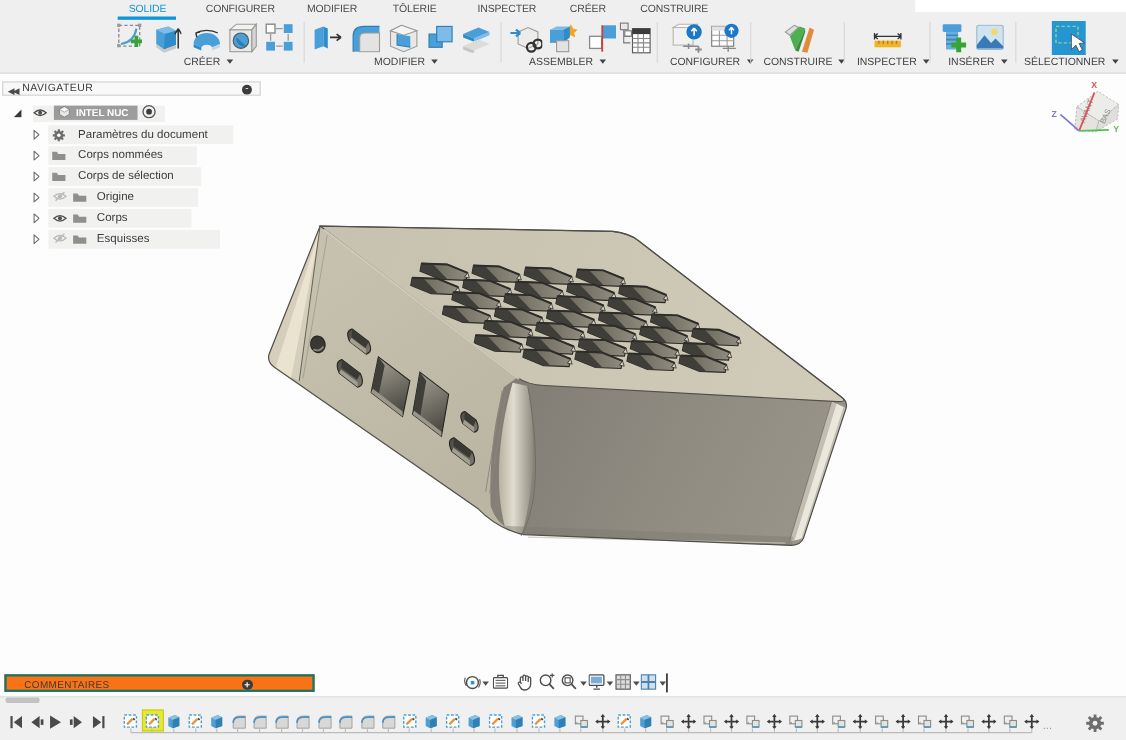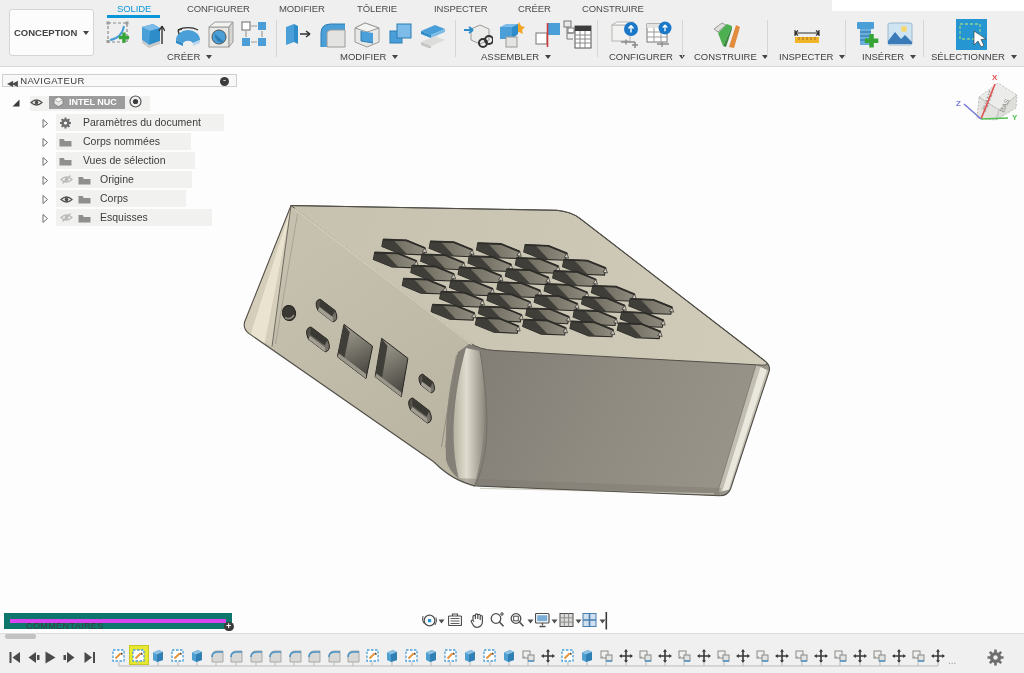--- a/index.html
+++ b/index.html
@@ -1,34 +1,33 @@
 <!DOCTYPE html>
 <html><head><meta charset="utf-8"><style>
 *{margin:0;padding:0;box-sizing:border-box}
 body{width:1024px;height:673px;font-family:"Liberation Sans",sans-serif;background:#fff;overflow:hidden;position:relative}
 .abs{position:absolute}
 #hdr{position:absolute;left:0;top:0;width:1024px;height:67px;background:#efefef;border-bottom:1px solid #d8d8d8}
 .tab{position:absolute;top:3px;font-size:9.5px;font-weight:400;color:#4b4b4b;letter-spacing:-0.1px}
 .glabel{position:absolute;top:50.5px;font-size:9.5px;color:#3f3f3f;white-space:nowrap}
 .car{display:inline-block;width:0;height:0;border-left:3.5px solid transparent;border-right:3.5px solid transparent;border-top:4.5px solid #444;margin-left:3px;vertical-align:middle}
 .sep{position:absolute;top:20px;height:37px;width:1px;background:#d6d6d6}
-.nrow{position:absolute;left:12px;height:17px;font-size:10.5px;color:#3c3c3c;white-space:nowrap}
+.nrow{position:absolute;left:0;height:17px;font-size:10.5px;color:#3c3c3c;white-space:nowrap}
 .band{position:absolute;top:0;height:17px;background:#f1f1f0}
 </style></head><body>
 <div id="hdr">
 <div class="abs" style="left:832px;top:0;width:192px;height:11px;background:#fff"></div>
 <div class="tab" style="left:117px;color:#0a96d7">SOLIDE</div>
 <div class="tab" style="left:187px;color:#4b4b4b">CONFIGURER</div>
 <div class="tab" style="left:279px;color:#4b4b4b">MODIFIER</div>
 <div class="tab" style="left:357px;color:#4b4b4b">TÔLERIE</div>
 <div class="tab" style="left:434px;color:#4b4b4b">INSPECTER</div>
 <div class="tab" style="left:518px;color:#4b4b4b">CRÉER</div>
 <div class="tab" style="left:582px;color:#4b4b4b">CONSTRUIRE</div>
 <div class="abs" style="left:107px;top:15px;width:53px;height:3px;background:#0a96d7"></div>
-<div class="abs" style="left:9px;top:9px;width:85px;height:47px;background:#fcfcfc;border:1px solid #d5d5d5;border-radius:3px;text-align:center;line-height:45px;font-size:9.5px;font-weight:700;color:#434343">CONCEPTION <span class="car"></span></div>
 <div class="glabel" style="left:167px">CRÉER <span class="car"></span></div>
 <div class="glabel" style="left:340px">MODIFIER <span class="car"></span></div>
 <div class="glabel" style="left:481px">ASSEMBLER <span class="car"></span></div>
 <div class="glabel" style="left:609px">CONFIGURER <span class="car"></span></div>
 <div class="glabel" style="left:694px">CONSTRUIRE <span class="car"></span></div>
 <div class="glabel" style="left:779px">INSPECTER <span class="car"></span></div>
 <div class="glabel" style="left:862px">INSÉRER <span class="car"></span></div>
 <div class="glabel" style="left:931px">SÉLECTIONNER <span class="car"></span></div>
 <div class="sep" style="left:276px"></div>
 <div class="sep" style="left:455px"></div>
@@ -445,21 +444,21 @@
   </div>
 <div class="nrow" style="top:152px;width:260px">
     <span style="position:absolute;left:30px;top:4px"><svg width="6" height="9" style="vertical-align:0px">
         <polygon points="1,0.5 5.5,4.5 1,8.5" fill="none" stroke="#6e6e6e" stroke-width="1"></polygon>
       </svg></span>
     <span class="band" style="left:44px;width:139px"></span>
     <span style="position:absolute;left:47px;top:3px"><svg width="13" height="10" style="vertical-align:-1px">
         <path d="M 0.5 2.5 h 4 l 1.5 1.5 h 6.5 v 5.5 h -12 Z" fill="#8f8f8d"></path>
         <path d="M 0.5 2 h 4 l 1 1 h -5 Z" fill="#8f8f8d"></path>
       </svg></span>
-    <span style="position:absolute;left:71px;top:2px">Vues de sélection</span>
+    <span style="position:absolute;left:71px;top:2px">Corps de sélection</span>
   </div>
 <div class="nrow" style="top:171px;width:260px">
     <span style="position:absolute;left:30px;top:4px"><svg width="6" height="9" style="vertical-align:0px">
         <polygon points="1,0.5 5.5,4.5 1,8.5" fill="none" stroke="#6e6e6e" stroke-width="1"></polygon>
       </svg></span>
     <span class="band" style="left:44px;width:136px"></span>
     <span style="position:absolute;left:48px;top:3px"><svg width="13" height="10" style="vertical-align:-1px">
         <path d="M 1 4.5 Q 6.5 -0.5 12 4.5 Q 6.5 9.5 1 4.5 Z" fill="none" stroke="#b9b9b9" stroke-width="1.2"></path>
         <circle cx="6.5" cy="4.5" r="1.8" fill="#b9b9b9"></circle>
         <path d="M 2.5 8.5 L 10.5 0.5" stroke="#b9b9b9" stroke-width="1.2"></path>
@@ -496,21 +495,21 @@
         <path d="M 2.5 8.5 L 10.5 0.5" stroke="#b9b9b9" stroke-width="1.2"></path>
       </svg></span>
     <span style="position:absolute;left:66px;top:3px"><svg width="13" height="10" style="vertical-align:-1px">
         <path d="M 0.5 2.5 h 4 l 1.5 1.5 h 6.5 v 5.5 h -12 Z" fill="#8f8f8d"></path>
         <path d="M 0.5 2 h 4 l 1 1 h -5 Z" fill="#8f8f8d"></path>
       </svg></span>
     <span style="position:absolute;left:88px;top:2px">Esquisses</span>
   </div>
 <div class="abs" style="left:0;top:633px;width:1024px;height:40px;background:#f0f0f0;border-top:1px solid #ddd"></div>
 <div class="abs" style="left:5px;top:634px;width:31px;height:5px;background:#c2c2c2;border-radius:2px"></div>
-<div class="abs" style="left:4px;top:612.5px;width:228px;height:16px;background:#d946ef;border:6px solid #0f766e">
+<div class="abs" style="left:4px;top:612.5px;width:282px;height:16px;background:#f97316;border:2px solid #0f766e">
     <span style="position:absolute;left:16px;top:2px;font-size:9px;color:#3a3a3a;letter-spacing:0.4px;line-height:11px">COMMENTAIRES</span>
     <span style="position:absolute;left:214px;top:3px;width:9.5px;height:9.5px;border-radius:50%;background:#3c3c3c;color:#fff;font-size:9px;line-height:9px;text-align:center;font-weight:bold">+</span>
   </div>
 <div class="abs" style="left:421px;top:612px"><svg width="17" height="17">
       <circle cx="8.5" cy="8.5" r="5.4" fill="none" stroke="#4e4e4e" stroke-width="1.3"></circle>
       <path d="M 2 4 Q 0.5 8 3 11.5 M 15 5.5 Q 16.5 9 14 13" fill="none" stroke="#4e4e4e" stroke-width="1"></path>
       <rect x="7" y="7" width="3.2" height="3.2" fill="#2596d2"></rect>
     </svg></div>
 <div class="abs" style="left:438px;top:612px"><svg width="7" height="17">
       <polygon points="0.5,7.5 6.5,7.5 3.5,11.5" fill="#4e4e4e"></polygon>

